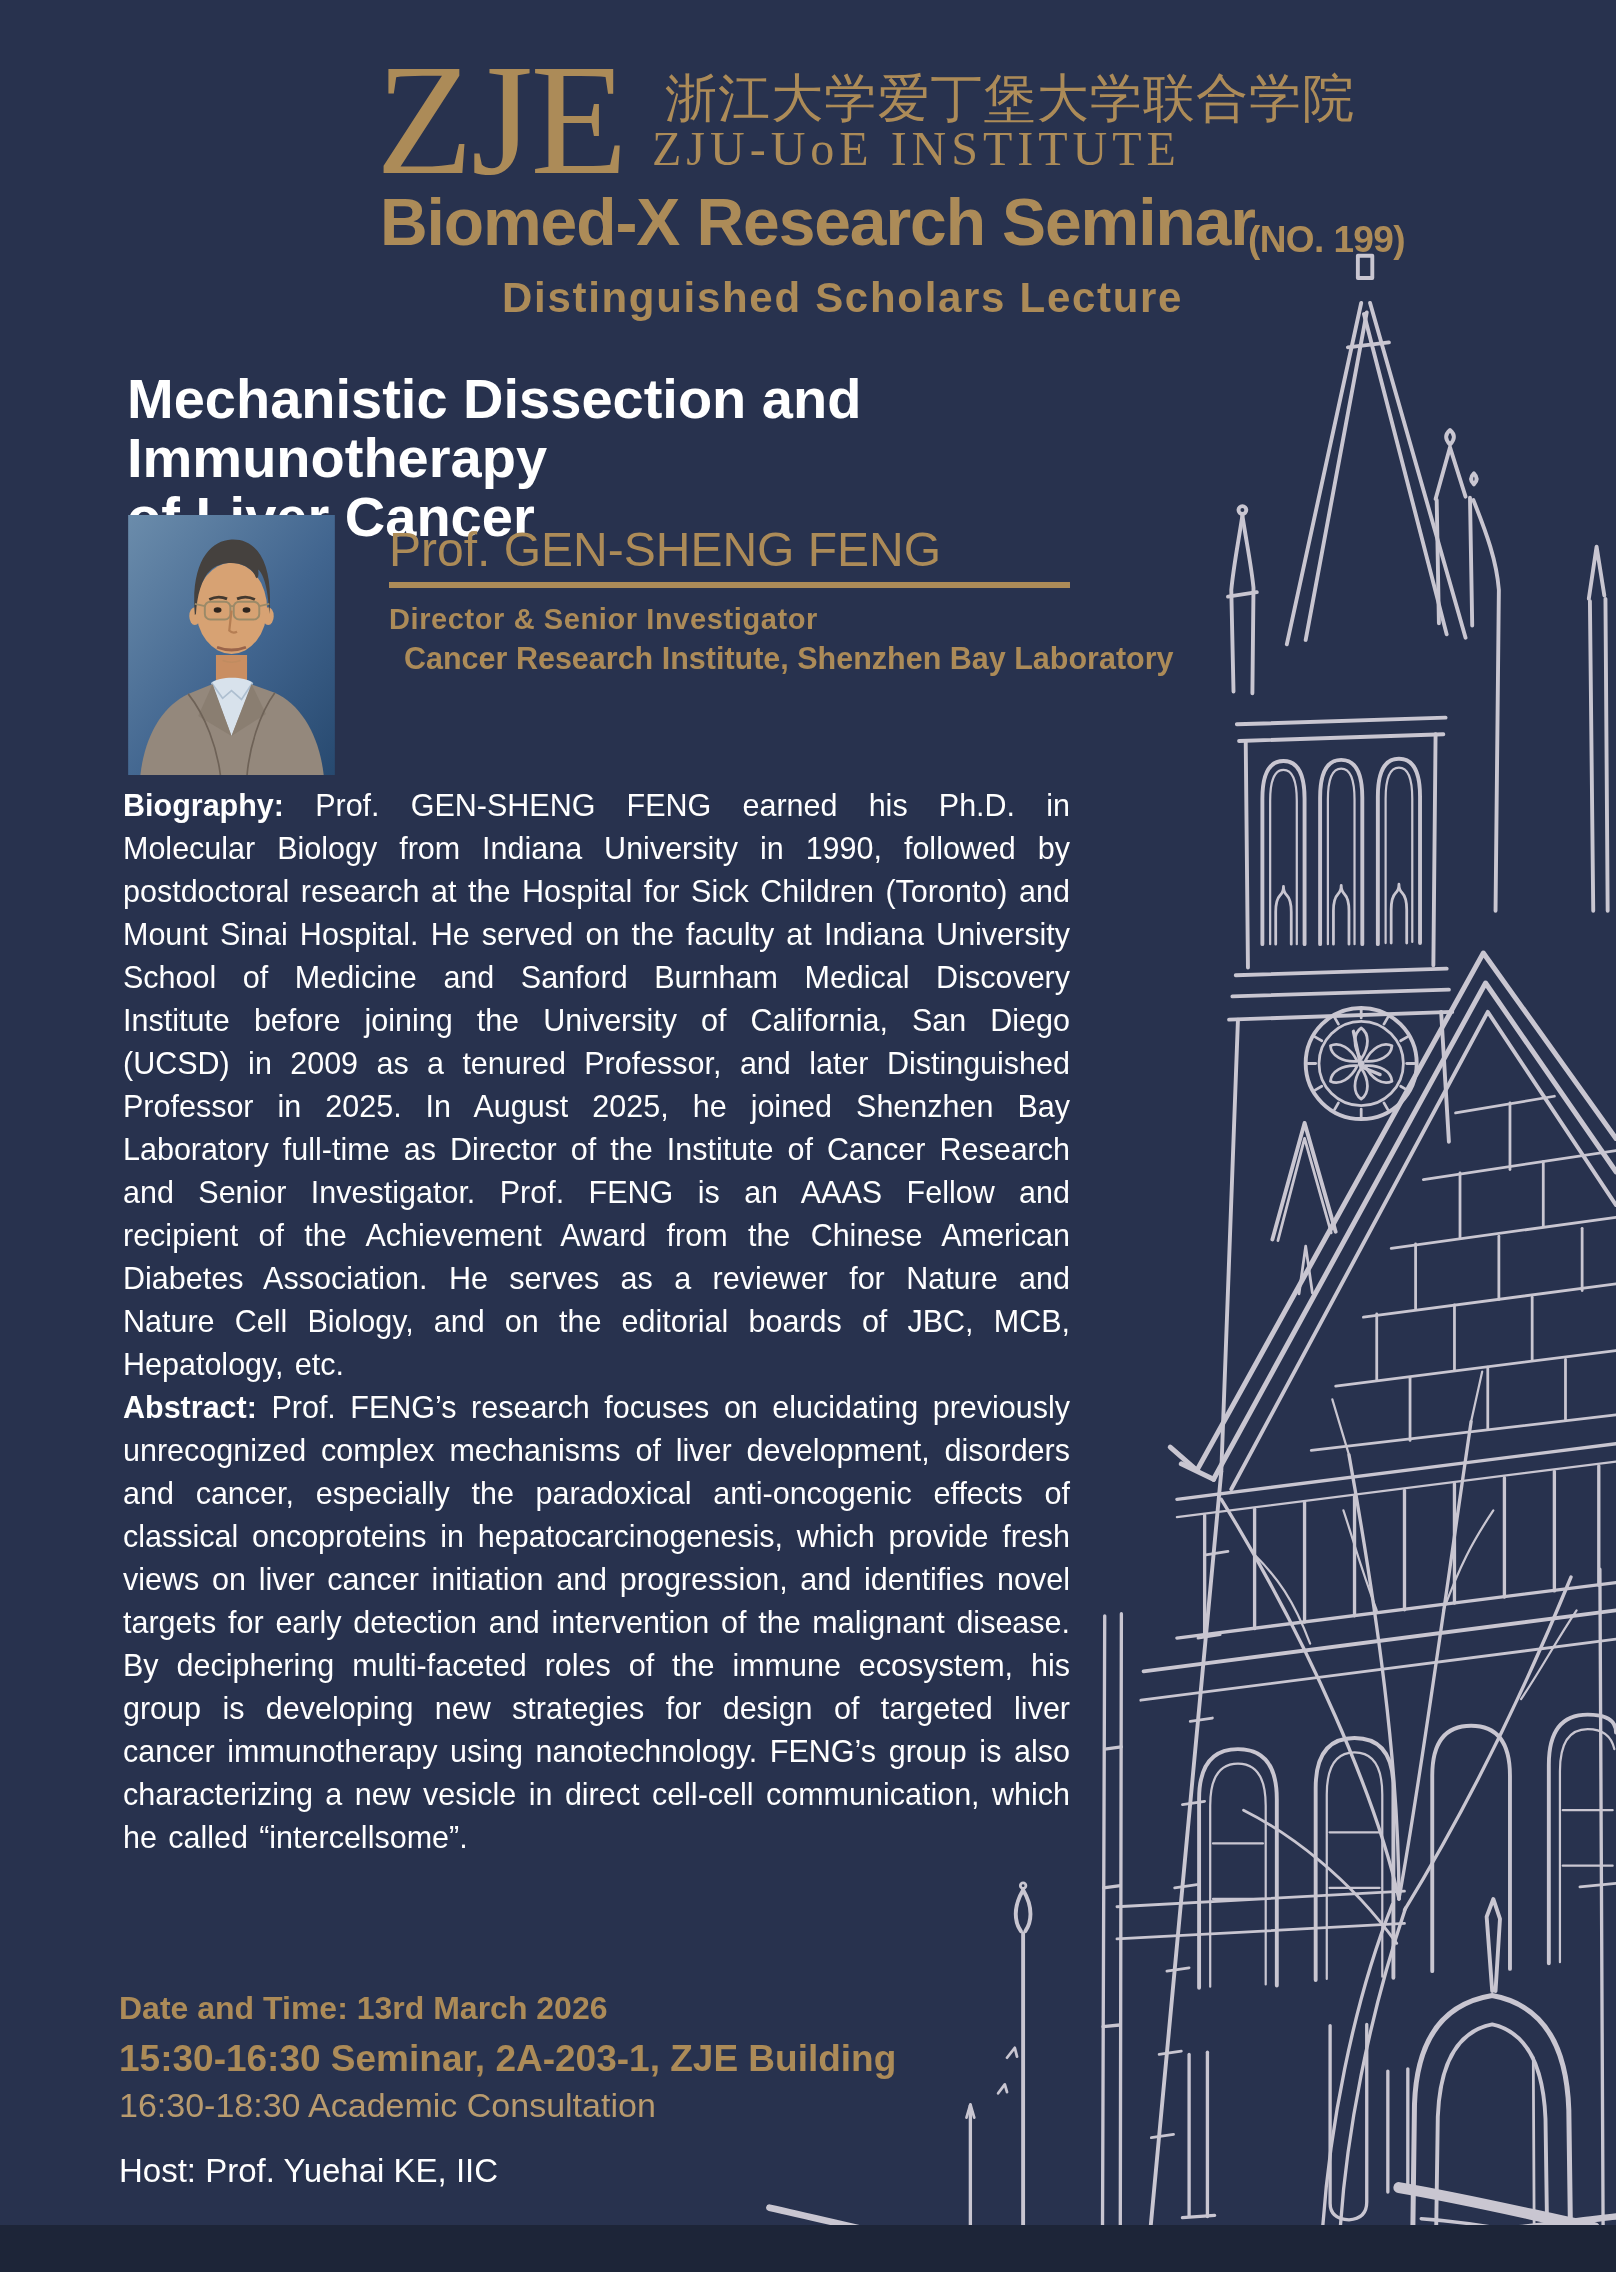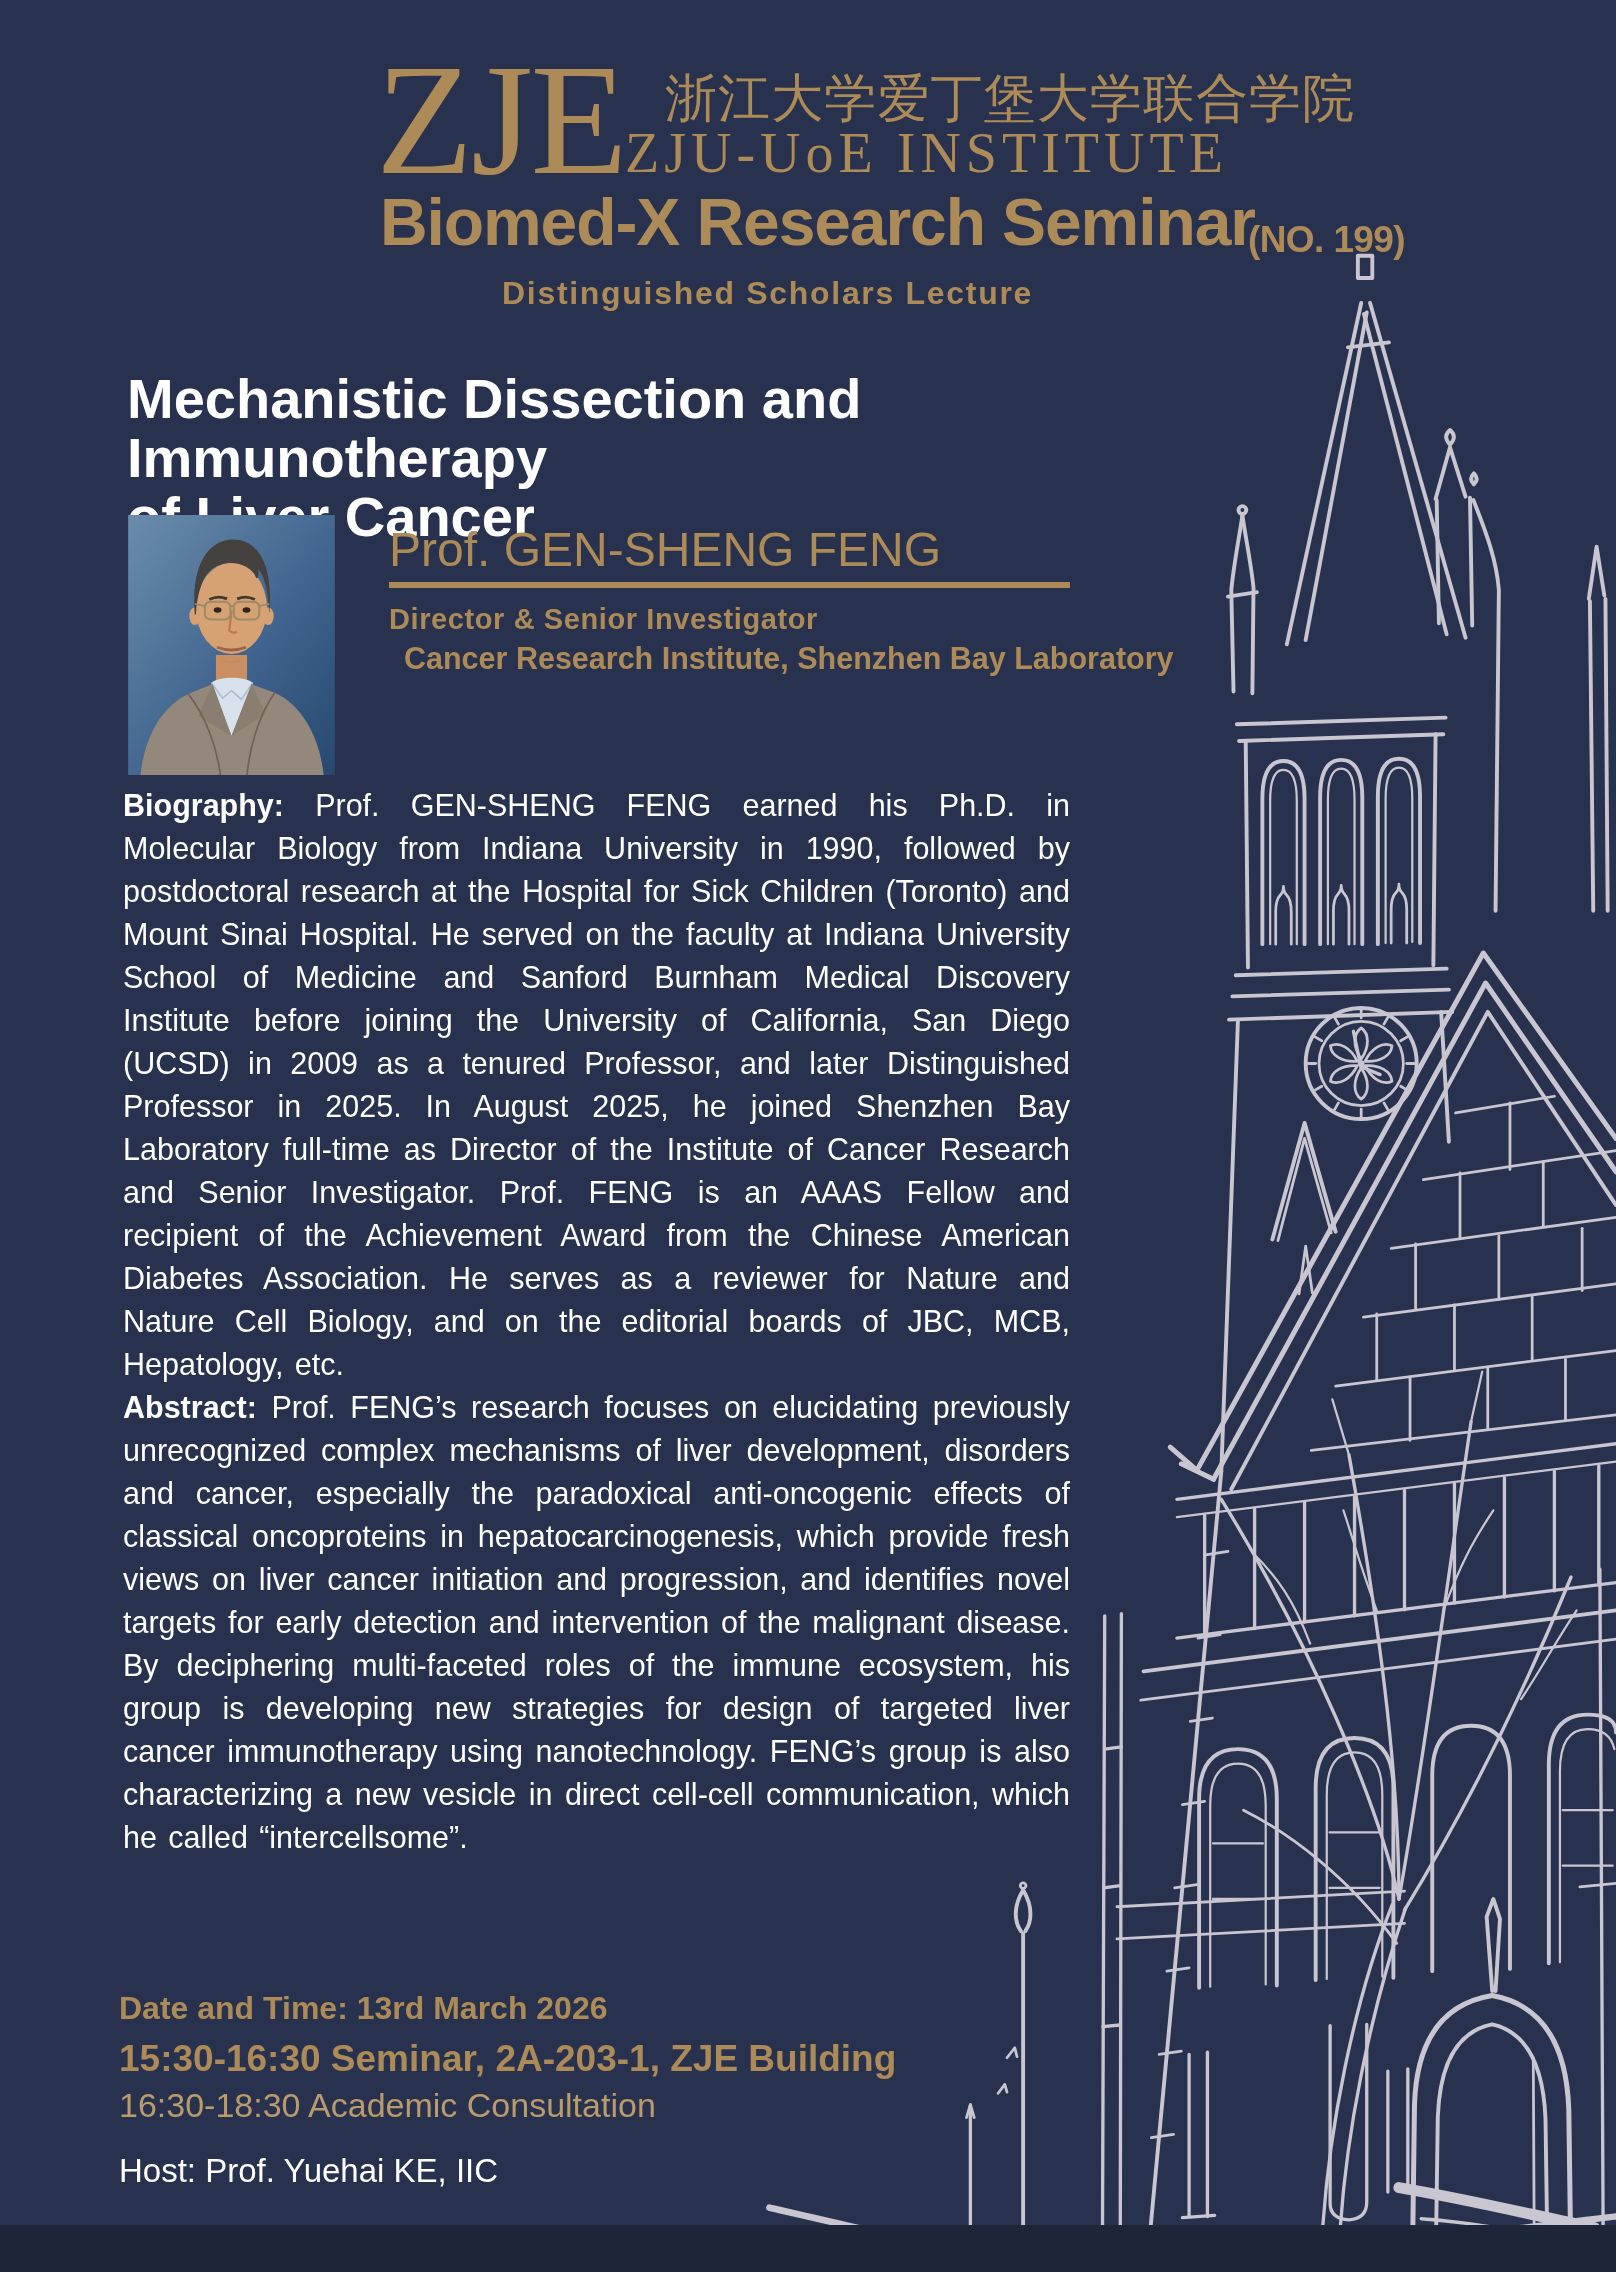--- a/index.html
+++ b/index.html
@@ -20,38 +20,38 @@
     font-size:159px;line-height:1;letter-spacing:-2.2px;
     color:var(--gold,#ac8b58);
   }
   .cn-name{
     left:665px;top:73px;
     font-family:"Liberation Serif",serif;
     font-size:52px;line-height:1;letter-spacing:1.1px;
     color:var(--gold,#ac8b58);
   }
   .en-name{
-    left:625px;top:125px;
+    left:652px;top:125px;
     font-family:"Liberation Serif",serif;
-    font-size:56px;line-height:1;letter-spacing:5px;
+    font-size:48px;line-height:1;letter-spacing:5px;
     color:var(--gold,#ac8b58);
   }
   .series-title{
     left:380px;top:189px;
     font-size:66px;line-height:1;font-weight:700;letter-spacing:-1.1px;
     color:var(--gold,#ac8b58);
   }
   .series-no{
     left:1248px;top:221px;
     font-size:37px;line-height:1;font-weight:700;letter-spacing:-0.6px;
     color:var(--gold,#ac8b58);
   }
   .lecture-type{
     left:502px;top:277px;
-    font-size:32px;line-height:1;font-weight:700;letter-spacing:1.7px;
+    font-size:42px;line-height:1;font-weight:700;letter-spacing:1.7px;
     color:var(--gold,#ac8b58);
   }
 
   
   .talk-title{
     left:127px;top:369px;width:1166px;
     font-size:56px;line-height:59px;font-weight:700;
     color:var(--white,#ffffff);
   }
 

